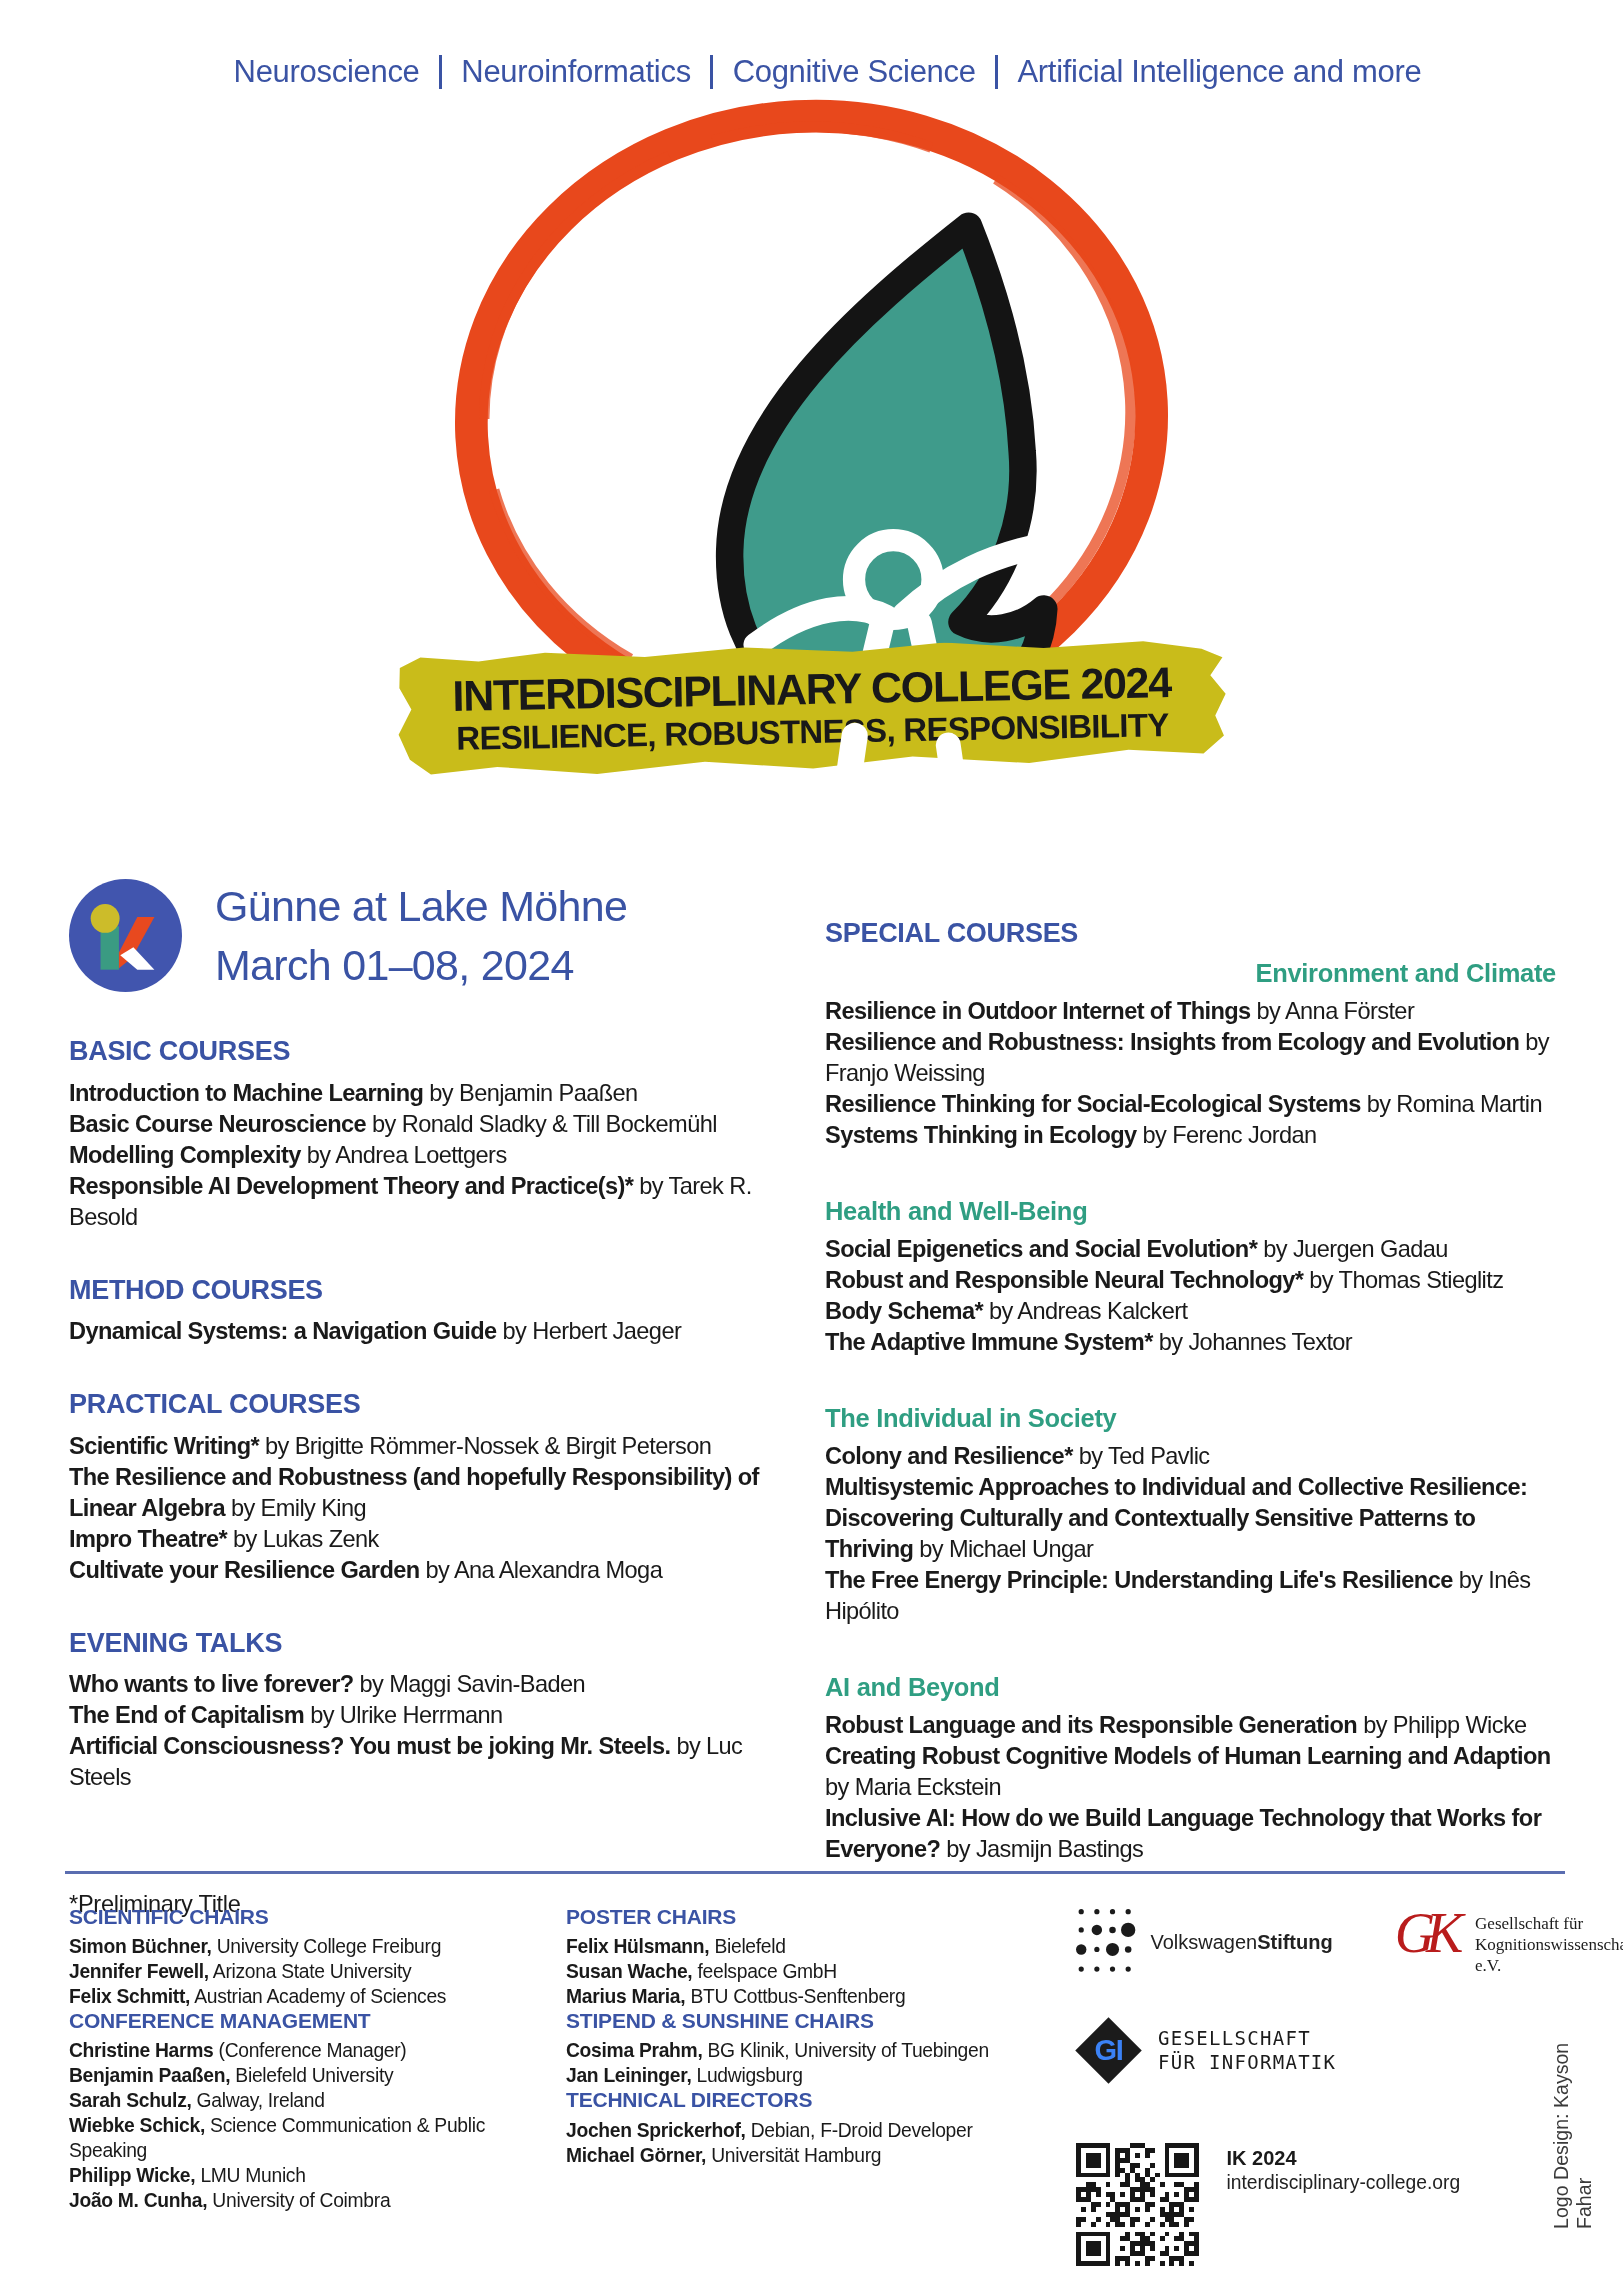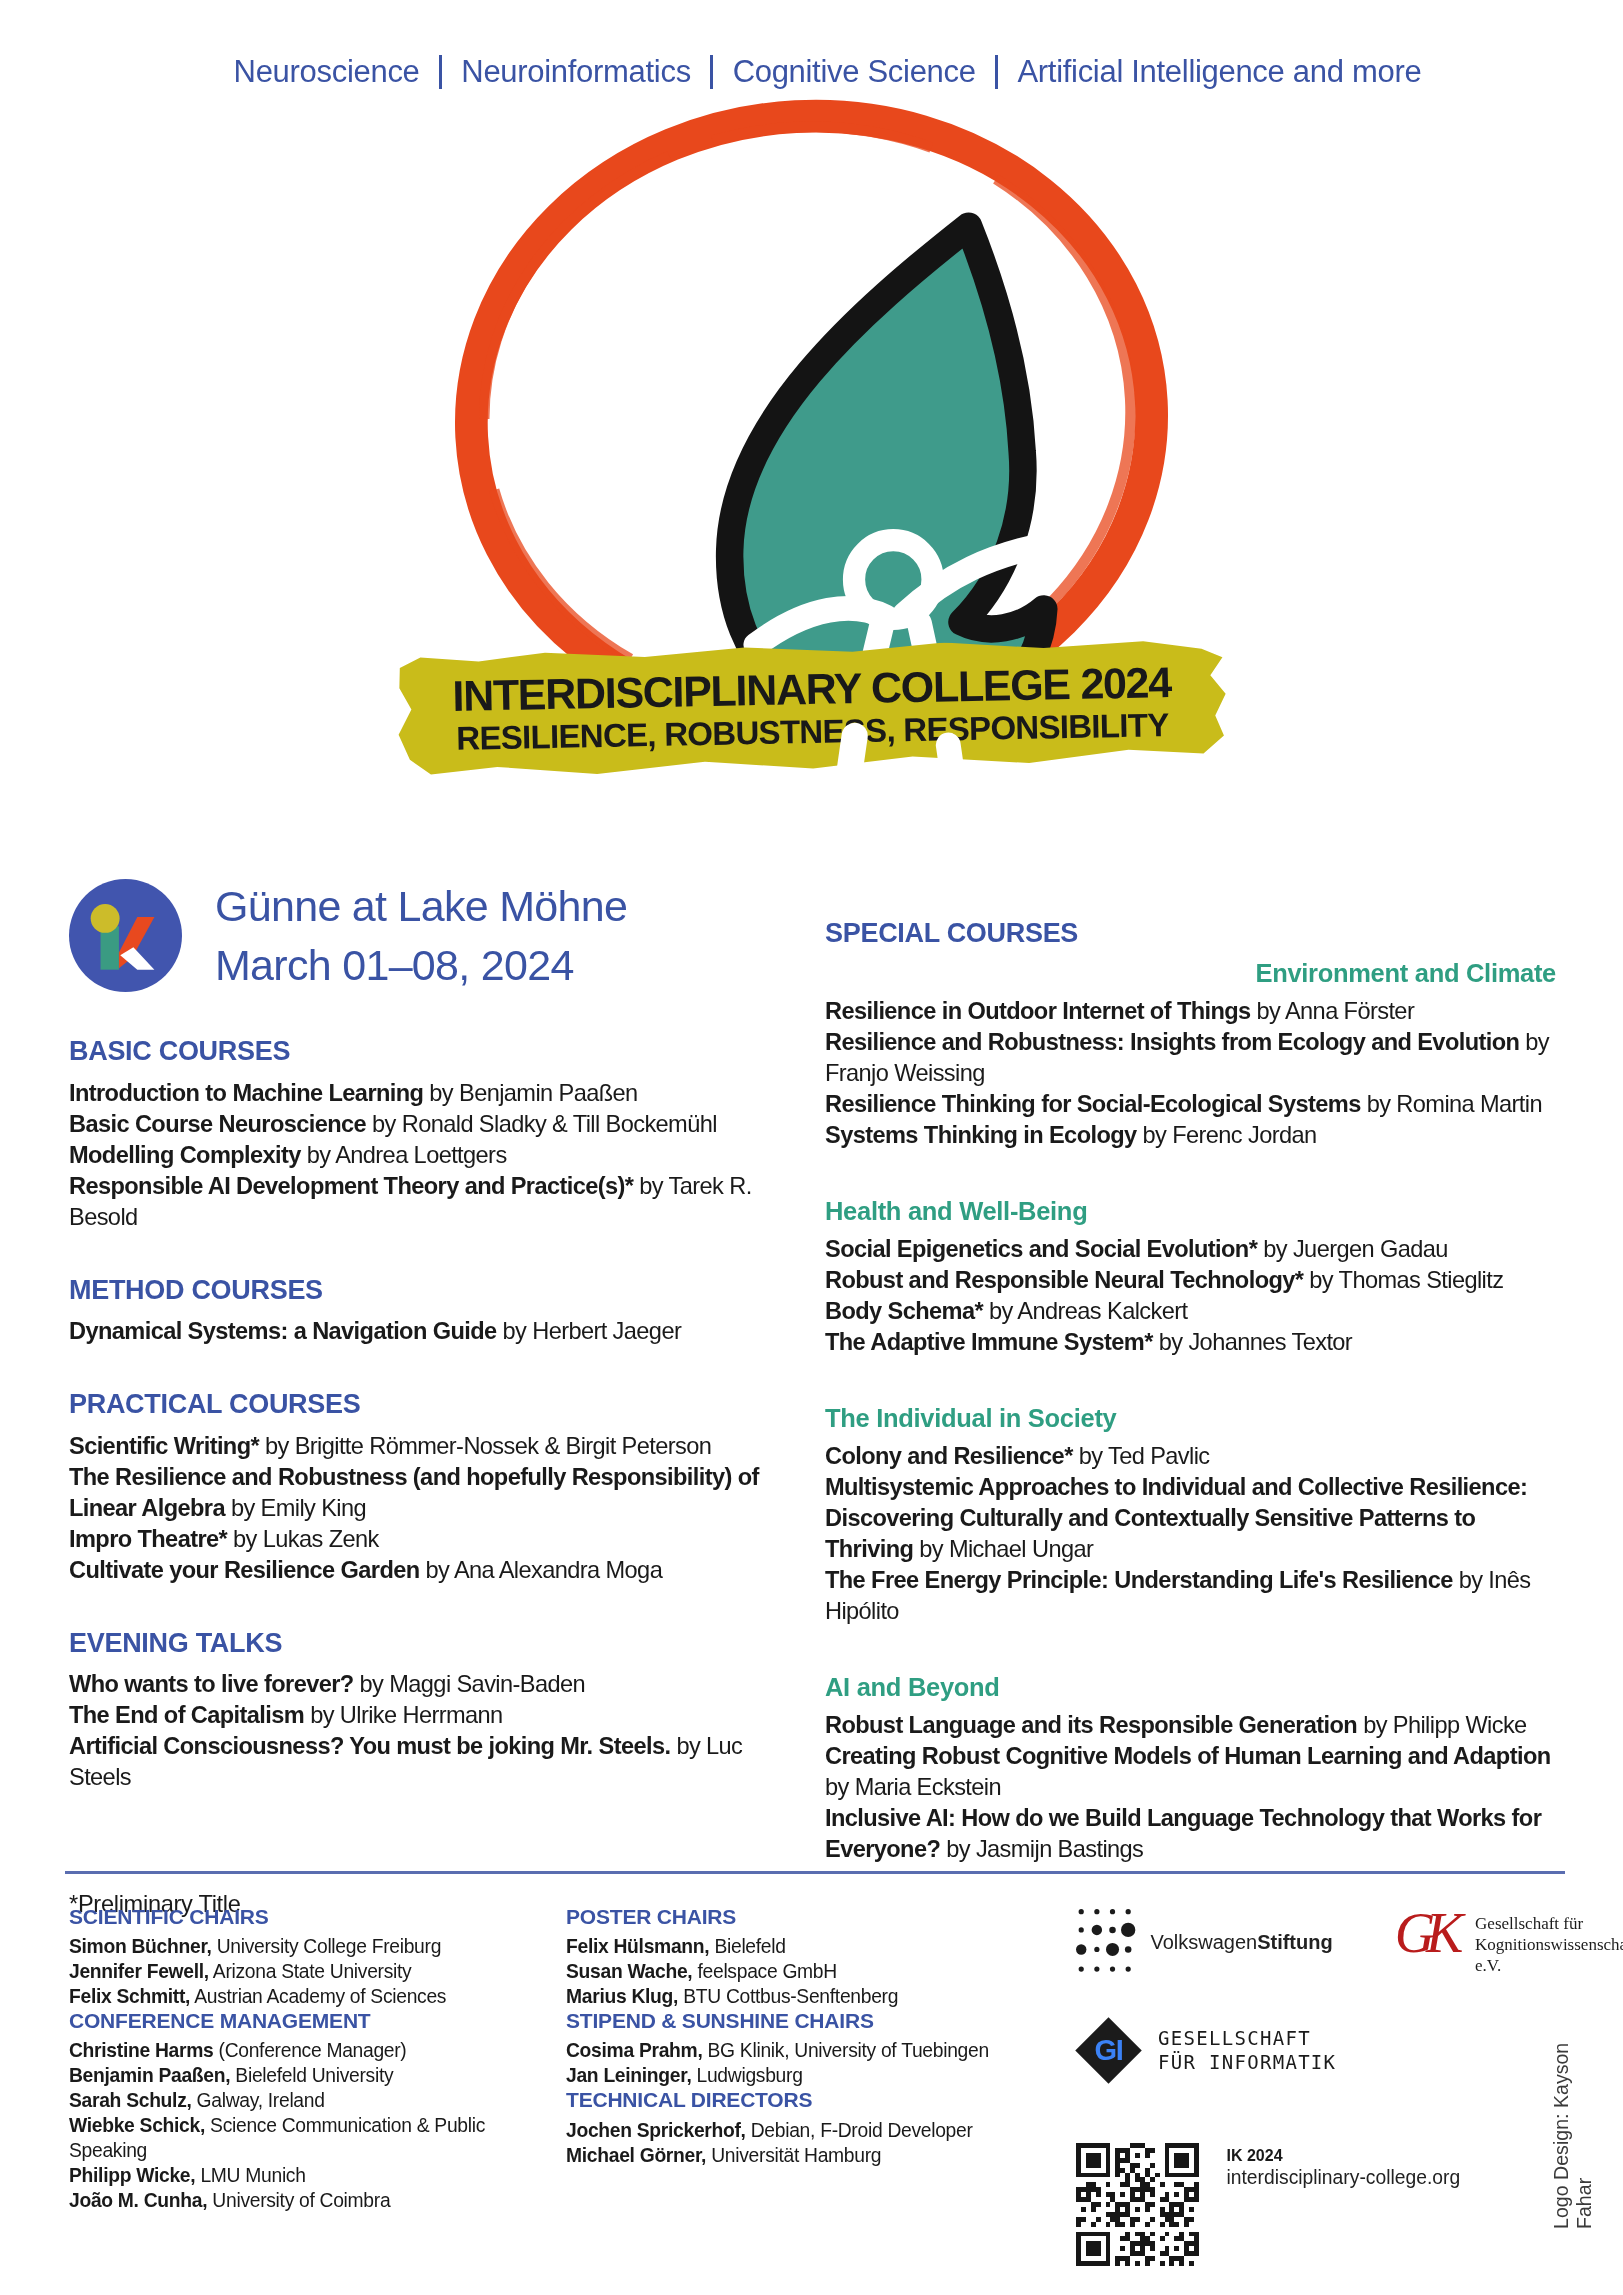--- a/index.html
+++ b/index.html
@@ -67,21 +67,21 @@
   .gk-mono{font-family:"Liberation Serif", serif;font-style:italic;font-size:56px;line-height:56px;letter-spacing:-9.2px;color:#b91c1c;padding-right:9.2px;}
   .gk-lines{font-family:"Liberation Serif", serif;font-size:17px;line-height:21px;color:#1c1c1c;padding-top:7.9px;}
   .gi{display:flex;align-items:center;gap:17px;margin-top:39px;}
   .gi-diamond{width:65px;height:65px;position:relative;}
   .gi-diamond .dm{position:absolute;left:9.2px;top:9.2px;width:47px;height:47px;background:#1b1b1b;transform:rotate(45deg);}
   .gi-diamond .gi-txt{position:absolute;left:0;top:0;width:65px;height:65px;display:flex;align-items:center;justify-content:center;color:#3b82f6;font-weight:700;font-size:29px;letter-spacing:-1.3px;}
   .gi-lines{font-family:"DejaVu Sans Mono", monospace;font-size:19px;line-height:23.6px;letter-spacing:1.3px;color:#1b1b1b;}
   .qr-row{display:flex;gap:27.5px;margin-top:60px;align-items:flex-start;}
   .qr-box{width:123px;height:123px;}
   .qr-box svg{width:123px;height:123px;fill:#161616;}
-  .qr-label-title{font-size:16px;font-weight:700;margin-top:3.9px;}
+  .qr-label-title{font-size:20px;font-weight:700;margin-top:3.9px;}
   .qr-label-url{font-size:19.3px;margin-top:2.6px;color:#222;}
   
   .credit{
     position:absolute;right:27.5px;top:1993px;height:236px;
     writing-mode:vertical-rl;transform:rotate(180deg);
     font-size:19.6px;color:#3a3a3a;letter-spacing:0;
   }
 </style>
 </head>
 <body>
@@ -259,21 +259,21 @@
 </div>
   </div>
 
   <div>
     <div class="f-head">POSTER CHAIRS</div>
     <div>
   <div class="line"><b>Felix Hülsmann,</b> <span>Bielefeld</span></div>
 
   <div class="line"><b>Susan Wache,</b> <span>feelspace GmbH</span></div>
 
-  <div class="line"><b>Marius Klug,</b> <span>BTU Cottbus-Senftenberg</span></div>
+  <div class="line"><b>Marius Maria,</b> <span>BTU Cottbus-Senftenberg</span></div>
 </div>
 
     <div class="f-head f-gap">STIPEND &amp; SUNSHINE CHAIRS</div>
     <div>
   <div class="line"><b>Cosima Prahm,</b> <span>BG Klinik, University of Tuebingen</span></div>
 
   <div class="line"><b>Jan Leininger,</b> <span>Ludwigsburg</span></div>
 </div>
 
     <div class="f-head f-gap">TECHNICAL DIRECTORS</div>

